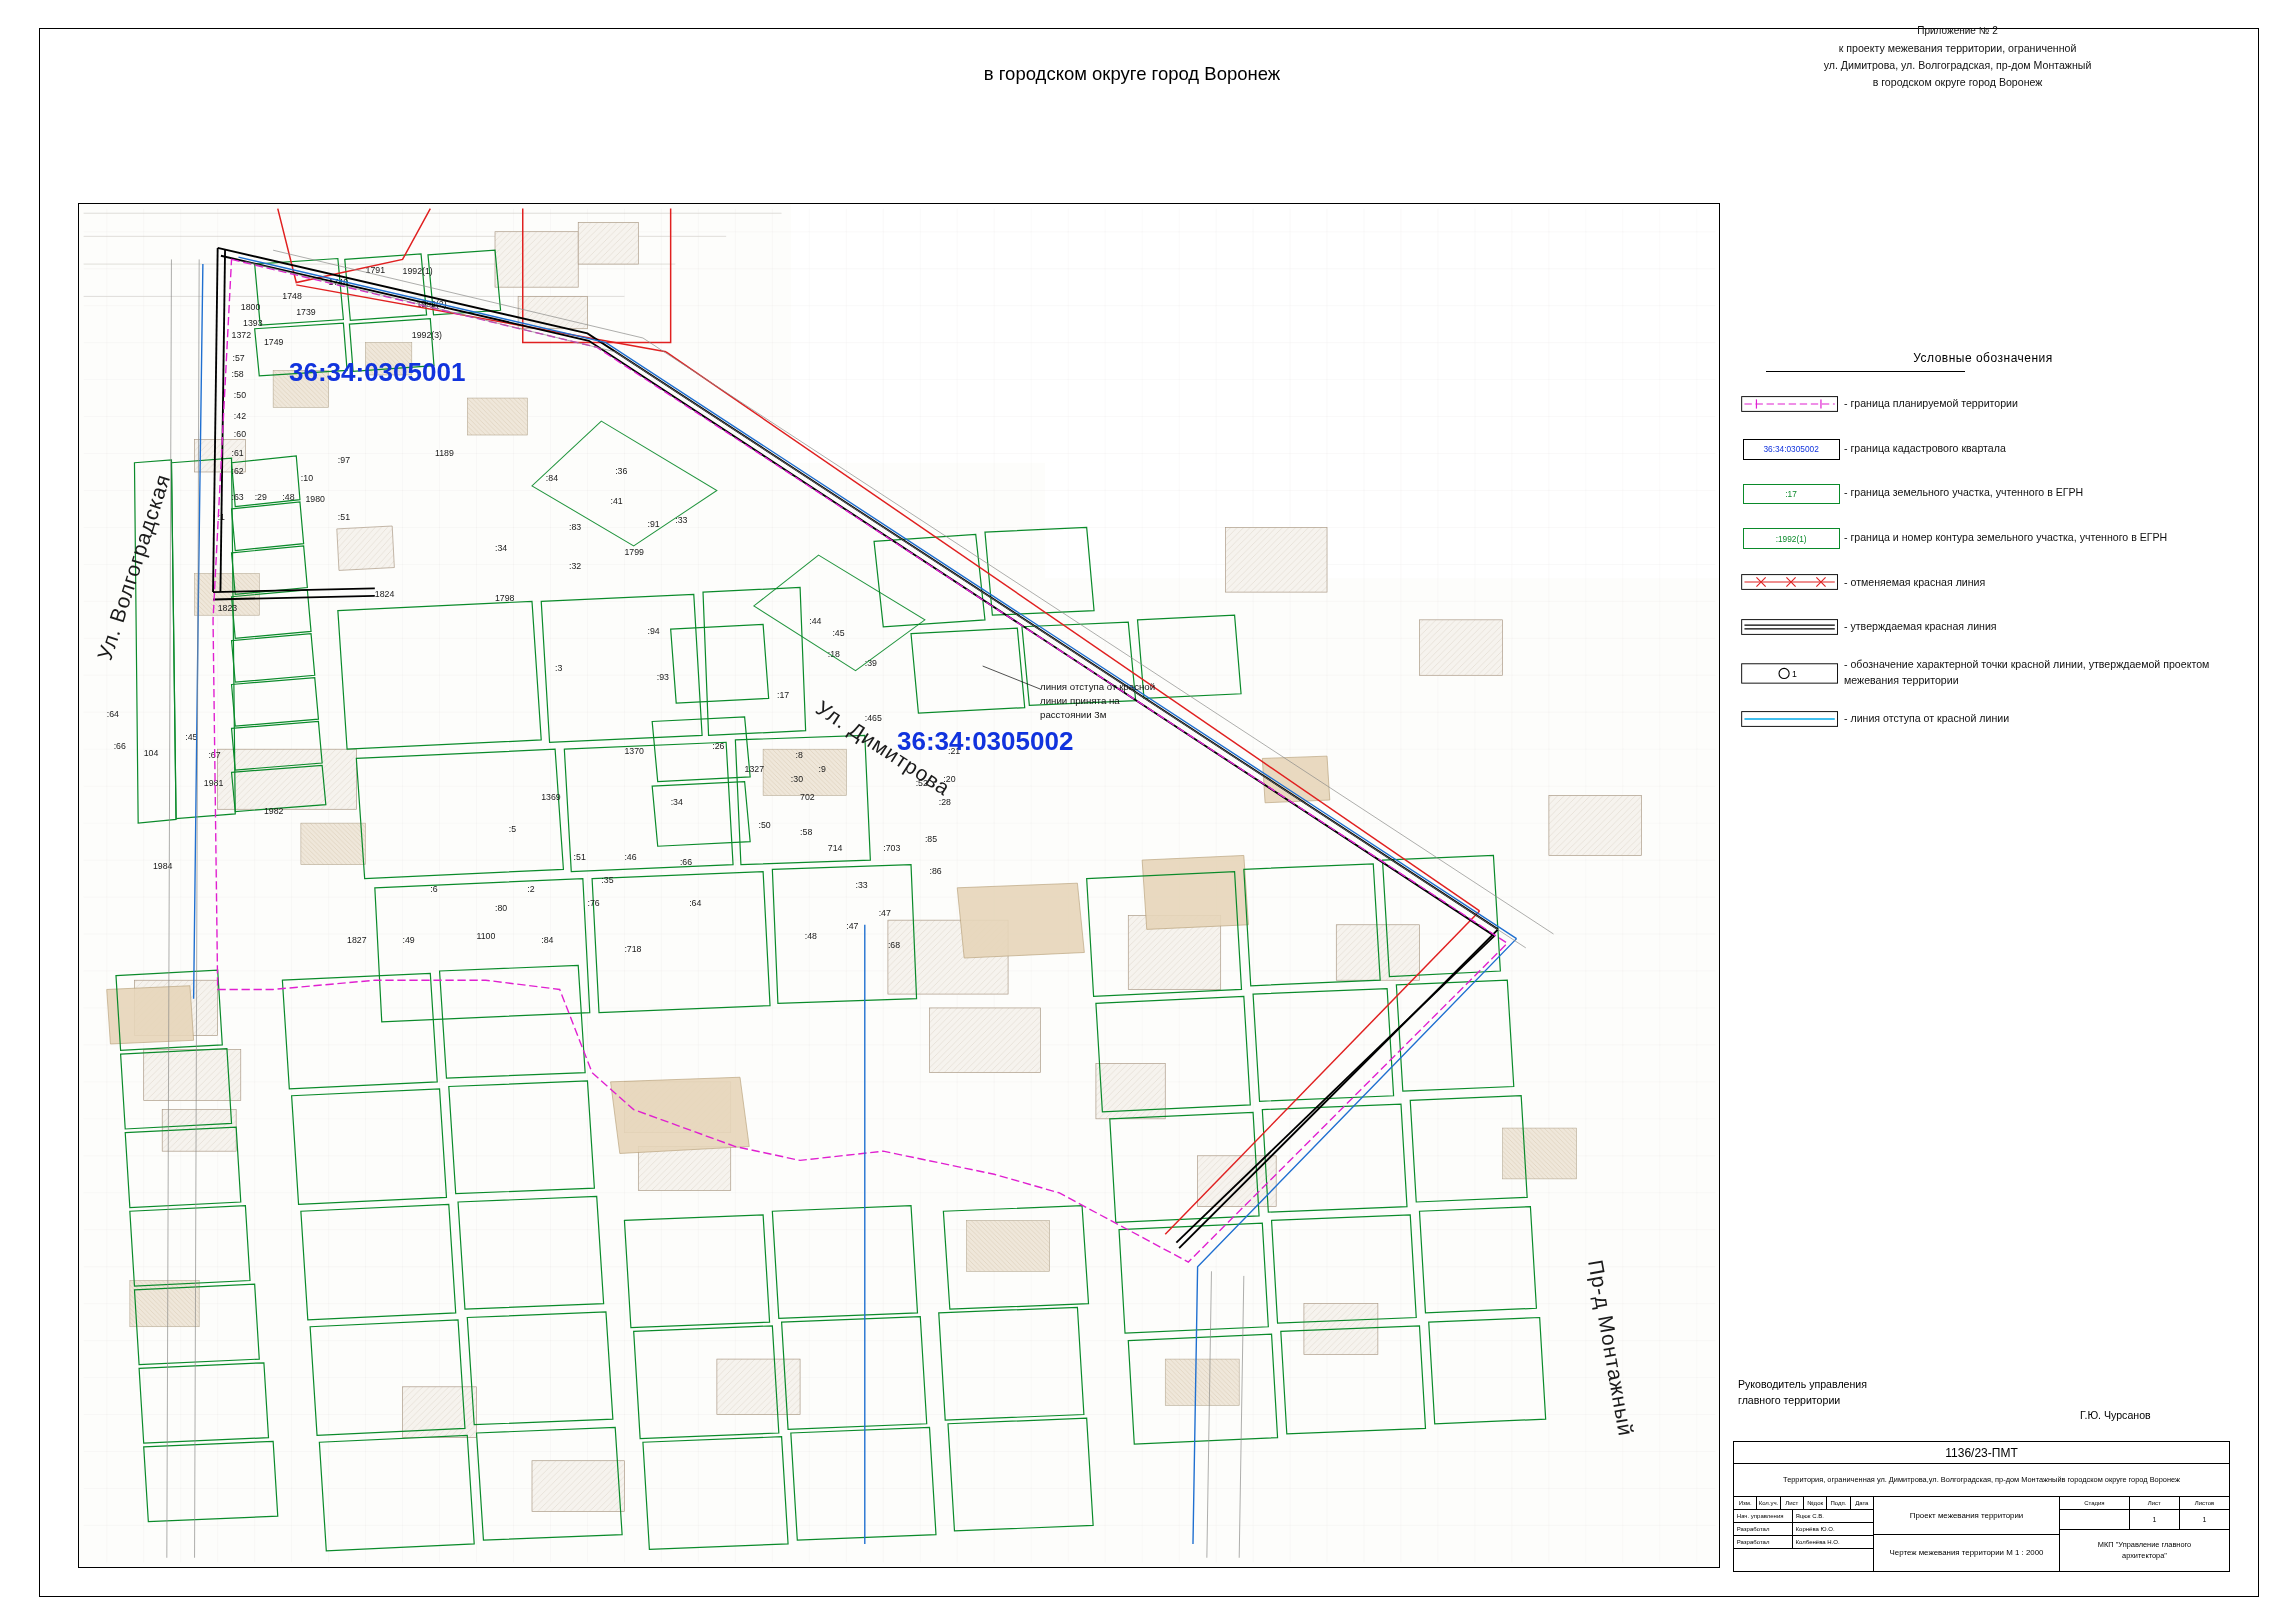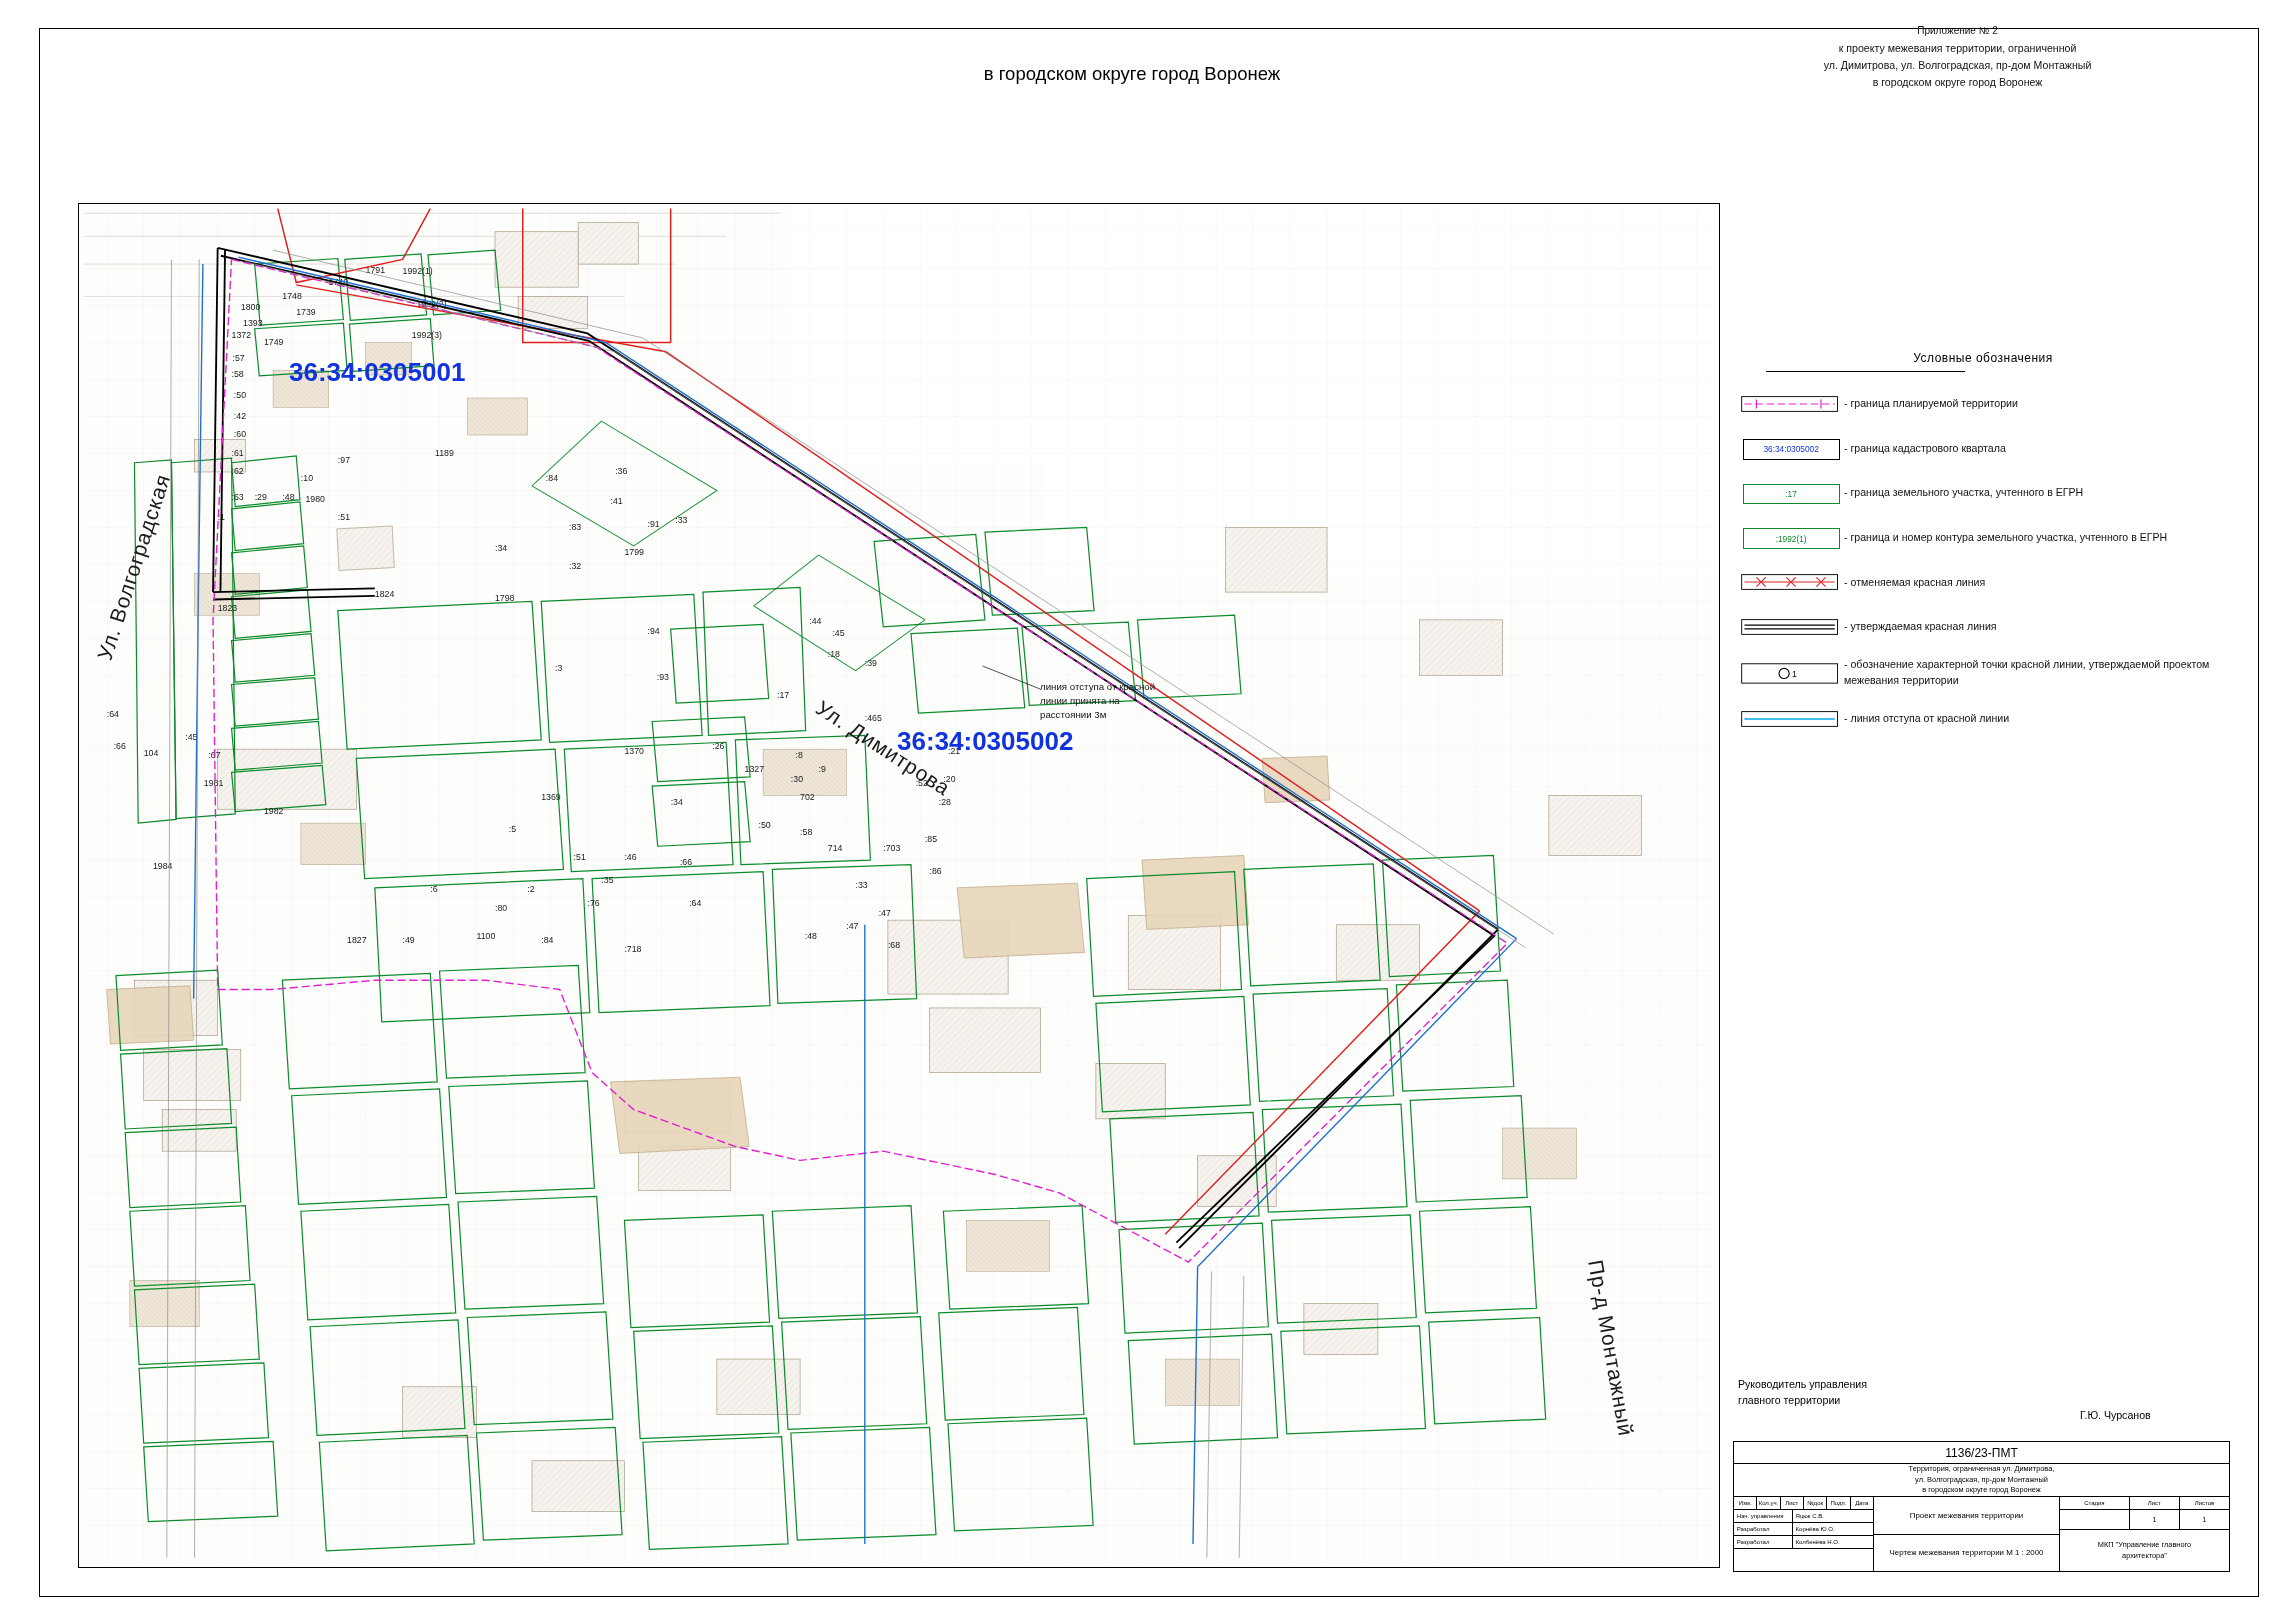--- a/index.html
+++ b/index.html
@@ -29,21 +29,21 @@
   .legsym{width:106px;flex:0 0 106px;height:28px;position:relative;}
   .legtxt{font-size:10.6px;line-height:1.45;color:#111;}
   .symbox{position:absolute;left:4.6px;top:4.6px;width:95px;height:18.5px;border:0.9px solid #000;background:#fff;display:flex;align-items:center;justify-content:center;font-size:8.3px;color:#1133dd;}
   .symbox.green{border-color:#0a8a2a;color:#0a8a2a;}
   
   .sigblock{position:absolute;left:1738px;top:1377px;font-size:10.6px;line-height:1.5;}
   .signame{position:absolute;left:2080px;top:1409px;font-size:10.6px;}
   
   .stamp{position:absolute;left:1733px;top:1441px;width:495px;height:129px;border:0.9px solid #000;font-size:7px;}
   .stamp .code{height:21px;display:flex;align-items:center;justify-content:center;border-bottom:0.9px solid #000;font-size:12px;}
-  .stamp .obj{height:32px;display:flex;flex-direction:column;align-items:center;justify-content:center;border-bottom:0.9px solid #000;font-size:7.4px;line-height:1.45;text-align:center;}
+  .stamp .obj{height:32px;display:flex;flex-direction:row;align-items:center;justify-content:center;border-bottom:0.9px solid #000;font-size:7.4px;line-height:1.45;text-align:center;}
   .stamp .lower{display:flex;height:74px;}
   .stamp .colA{width:139px;border-right:0.9px solid #000;display:flex;flex-direction:column;}
   .stamp .colB{width:185px;border-right:0.9px solid #000;display:flex;flex-direction:column;}
   .stamp .colC{flex:1;display:flex;flex-direction:column;}
   .hdrrow{display:flex;height:12px;border-bottom:0.5px solid #000;}
   .hdrrow div{flex:1;border-right:0.5px solid #000;display:flex;align-items:center;justify-content:center;font-size:6px;}
   .hdrrow div:last-child{border-right:none;}
   .prow{display:flex;height:12px;border-bottom:0.5px solid #000;}
   .prow .pn{width:55px;border-right:0.5px solid #000;display:flex;align-items:center;padding-left:2.8px;font-size:6px;}
   .prow .pv{flex:1;display:flex;align-items:center;padding-left:2.8px;font-size:6px;}

